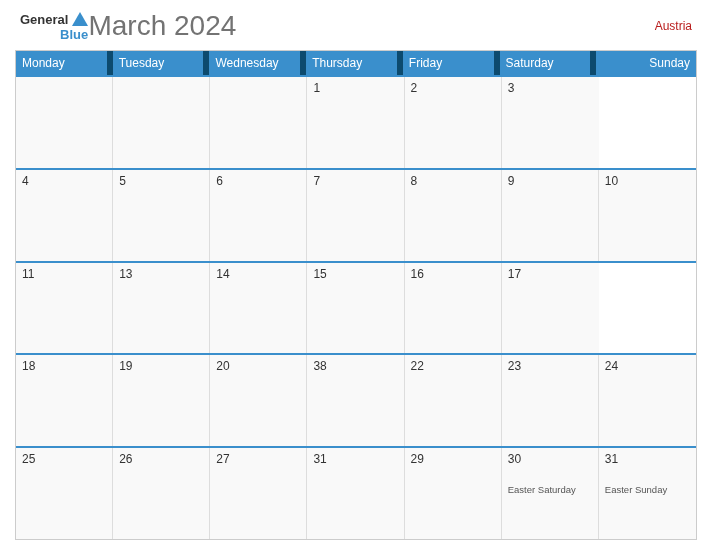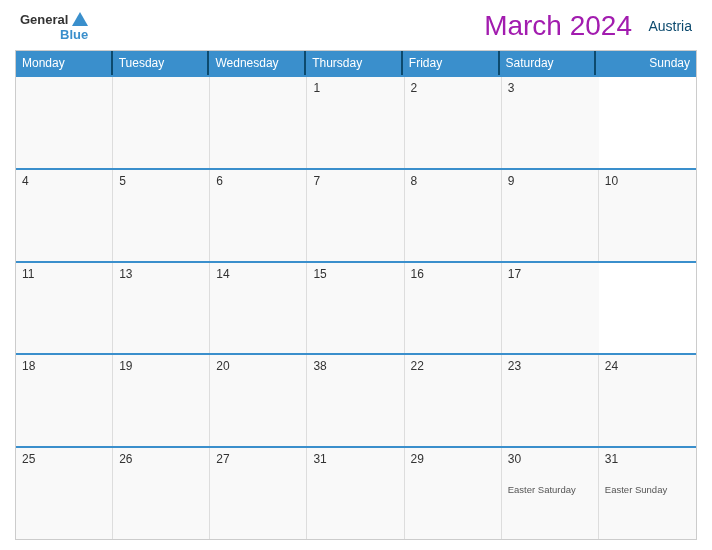--- a/index.html
+++ b/index.html
@@ -47,48 +47,48 @@
       height: 0;
       border-left: 8px solid transparent;
       border-right: 8px solid transparent;
       border-bottom: 14px solid #3a8fcc;
       margin-left: 2px;
       margin-bottom: 2px;
     }
     .title {
       font-size: 28px;
       font-weight: normal;
-      color: #a21caf;
-      text-align: right;
+      color: #737373;
+      text-align: left;
       flex: 1;
     }
     .country {
-      font-size: 14px;
-      color: #0c4a6e;
+      font-size: 12px;
+      color: #b91c1c;
       min-width: 60px;
       text-align: right;
     }
     .calendar {
       flex: 1;
       display: flex;
       flex-direction: column;
       border: 1px solid #ccc;
     }
     .calendar-header {
       display: grid;
       grid-template-columns: repeat(7, 1fr);
       background: #3a8fcc;
     }
     .cal-header-cell {
       color: #fff;
       font-size: 12px;
       font-weight: normal;
       padding: 5px 6px;
       text-align: left;
-      border-right: 2px solid #0c4a6e;
+      border-right: 6px solid #0c4a6e;
     }
     .cal-header-cell:last-child {
       border-right: none;
       margin-left: 47px;
     }
     .calendar-body {
       display: flex;
       flex-direction: column;
       flex: 1;
     }

